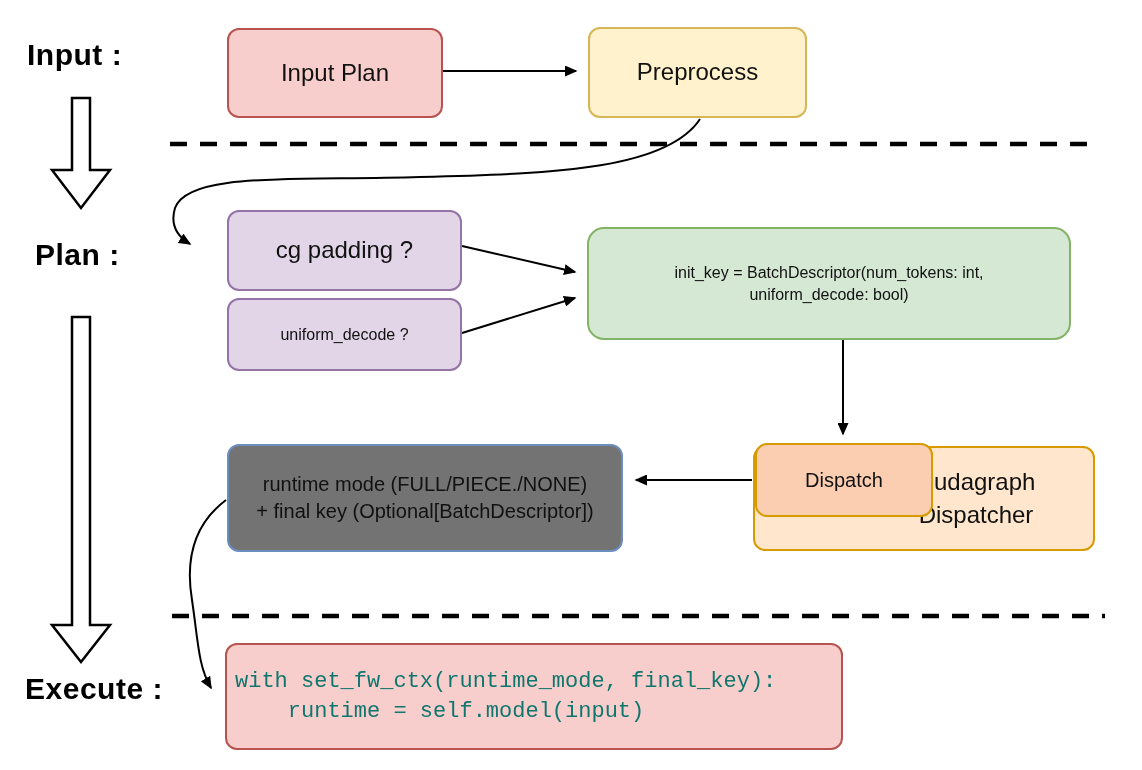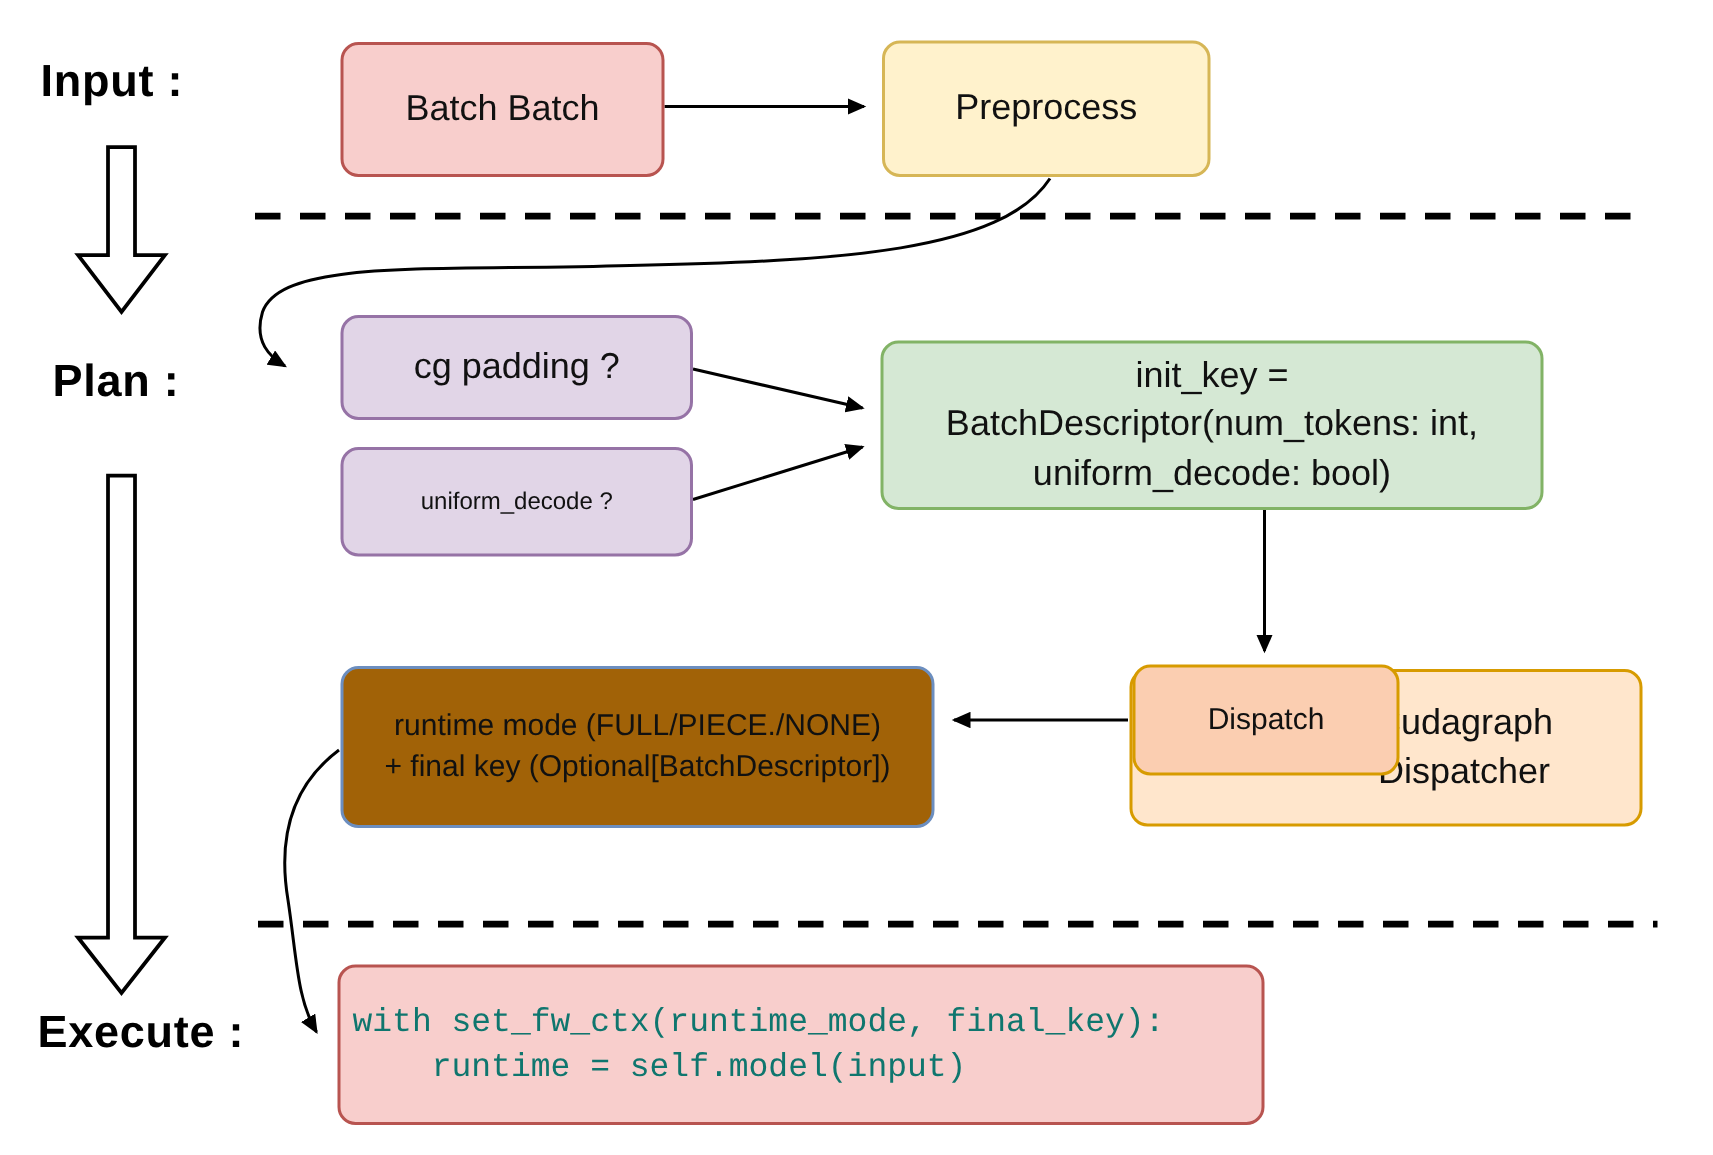--- a/index.html
+++ b/index.html
@@ -13,29 +13,29 @@
   }
   .node{
     position:absolute;border-radius:12px;border:2px solid;
     display:flex;flex-direction:column;align-items:center;justify-content:center;
     text-align:center;line-height:1.35;box-sizing:border-box;
   }
   .pink   {background:#F8CECC;border-color:#B85450;}
   .yellow {background:#FFF2CC;border-color:#D6B656;}
   .purple {background:#E1D5E7;border-color:#9673A6;}
   .green  {background:#D5E8D4;border-color:#82B366;}
-  .blue   {background:#a16207;border-color:#6C8EBF;}
+  .blue   {background:#737373;border-color:#6C8EBF;}
   .orange-light{background:#FFE6CC;border-color:#D79B00;}
   .peach  {background:#FBCEB1;border-color:#D79B00;text-align:center;}
 
   #node-input-batch   {left:227px;top:28px;width:216px;height:90px;font-size:24px;}
   #node-preprocess    {left:588px;top:27px;width:219px;height:91px;font-size:24px;}
-  #node-cg-padding    {left:227px;top:210px;width:235px;height:70px;font-size:24px;}
+  #node-cg-padding    {left:227px;top:210px;width:235px;height:81px;font-size:24px;}
   #node-uniform-decode{left:227px;top:298px;width:235px;height:73px;font-size:16px;}
-  #node-init-key      {left:587px;top:227px;width:442px;height:113px;font-size:24px;padding:0 10px;}
+  #node-init-key      {left:587px;top:227px;width:484px;height:113px;font-size:16px;padding:0 10px;border-radius:17px;}
   #node-cudagraph     {left:753px;top:446px;width:342px;height:105px;font-size:24px;
                        justify-content:center;align-items:flex-end;padding-right:28px;}
   #node-cudagraph .inner-label{width:150px;text-align:center;align-self:center;margin-left:auto;margin-right:14px;}
   #node-dispatch      {left:755px;top:443px;width:178px;height:74px;font-size:20px;}
   #node-runtime-mode  {left:227px;top:444px;width:396px;height:108px;font-size:20px;padding:0 8px;}
   #node-execute-code  {left:225px;top:643px;width:618px;height:107px;
                        font-family:"Liberation Mono",monospace;font-size:22px;color:#0f766e;
                        align-items:flex-start;justify-content:center;padding-left:8px;line-height:1.35;}
   #node-execute-code div{white-space:pre;}
 
@@ -66,21 +66,21 @@
     <path d="M843,340 L843,434" stroke="#000" stroke-width="2" fill="none" marker-end="url(#ah)"></path>
     <path d="M752,480 L636,480" stroke="#000" stroke-width="2" fill="none" marker-end="url(#ah)"></path>
     <path d="M226,500 C194,524 185,558 192,600 C198,640 198,666 211,688" stroke="#000" stroke-width="2" fill="none" marker-end="url(#ah)"></path>
   </svg>
 
   <div class="stage-label" style="left:27px;top:38px;">Input :</div>
   <div class="stage-label" style="left:35px;top:238px;">Plan :</div>
   <div class="stage-label" style="left:25px;top:672px;">Execute :</div>
 
   <div class="node pink" id="node-input-batch">
-    <div>Batch Batch</div>
+    <div>Input Plan</div>
   </div>
 
   <div class="node yellow" id="node-preprocess">
     <div>Preprocess</div>
   </div>
 
   <div class="node purple" id="node-cg-padding">
     <div>cg padding ?</div>
   </div>
 

